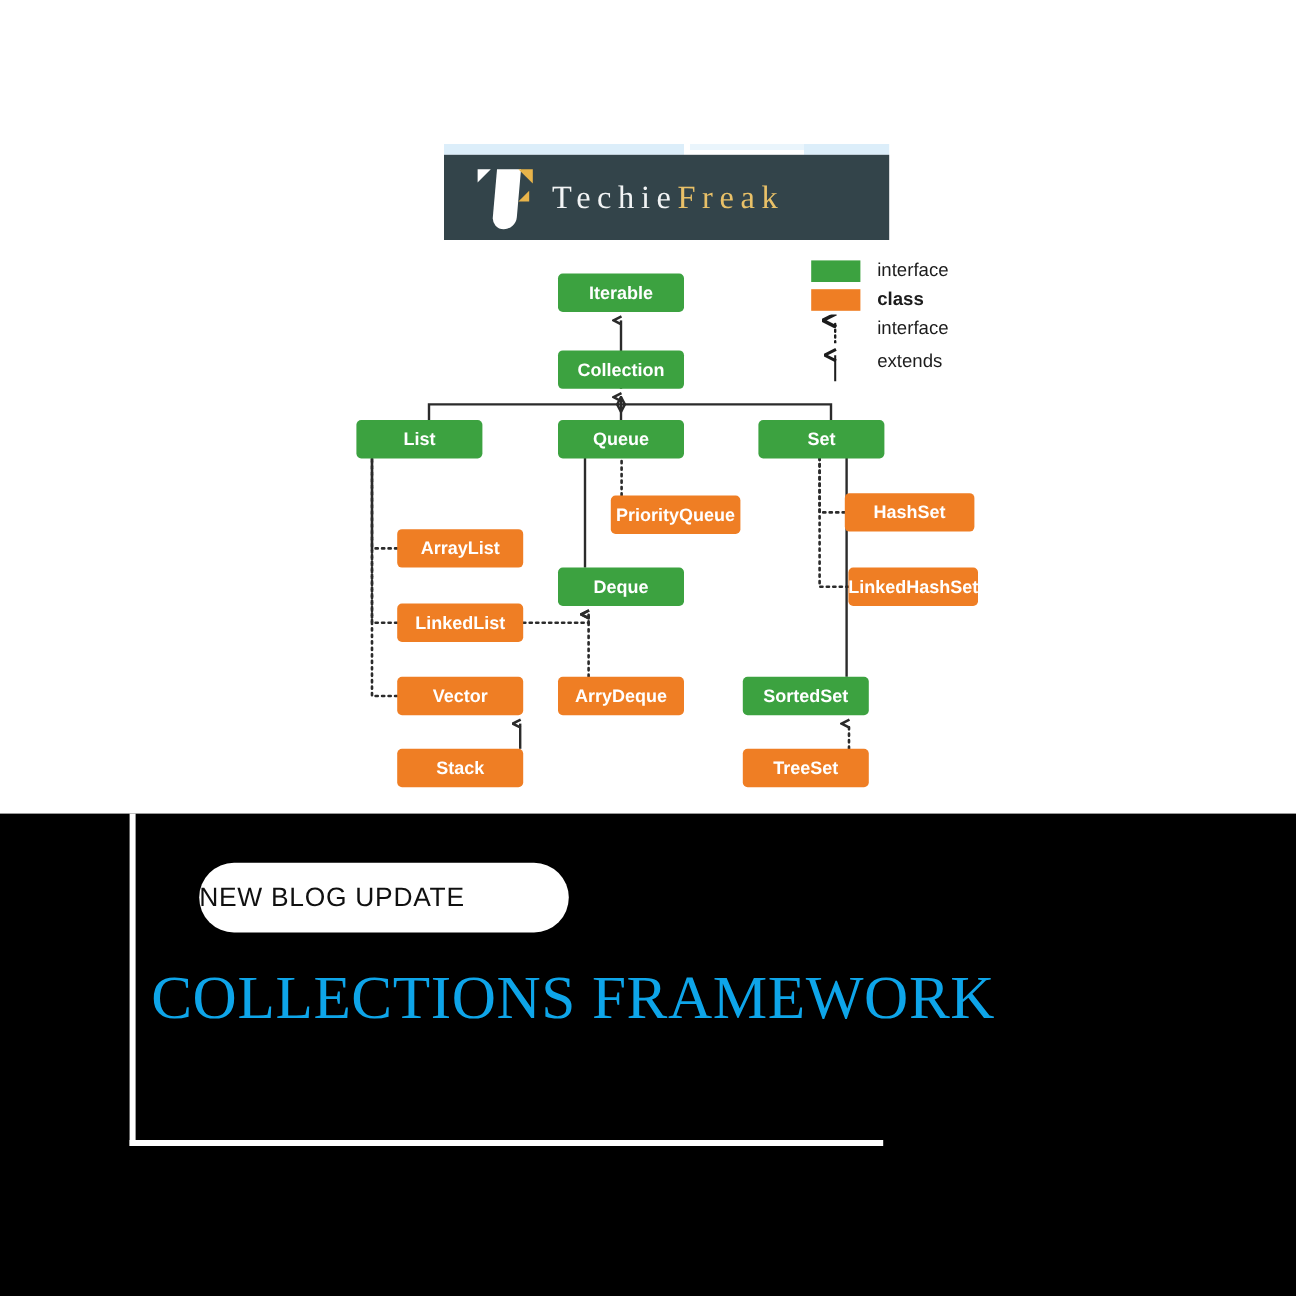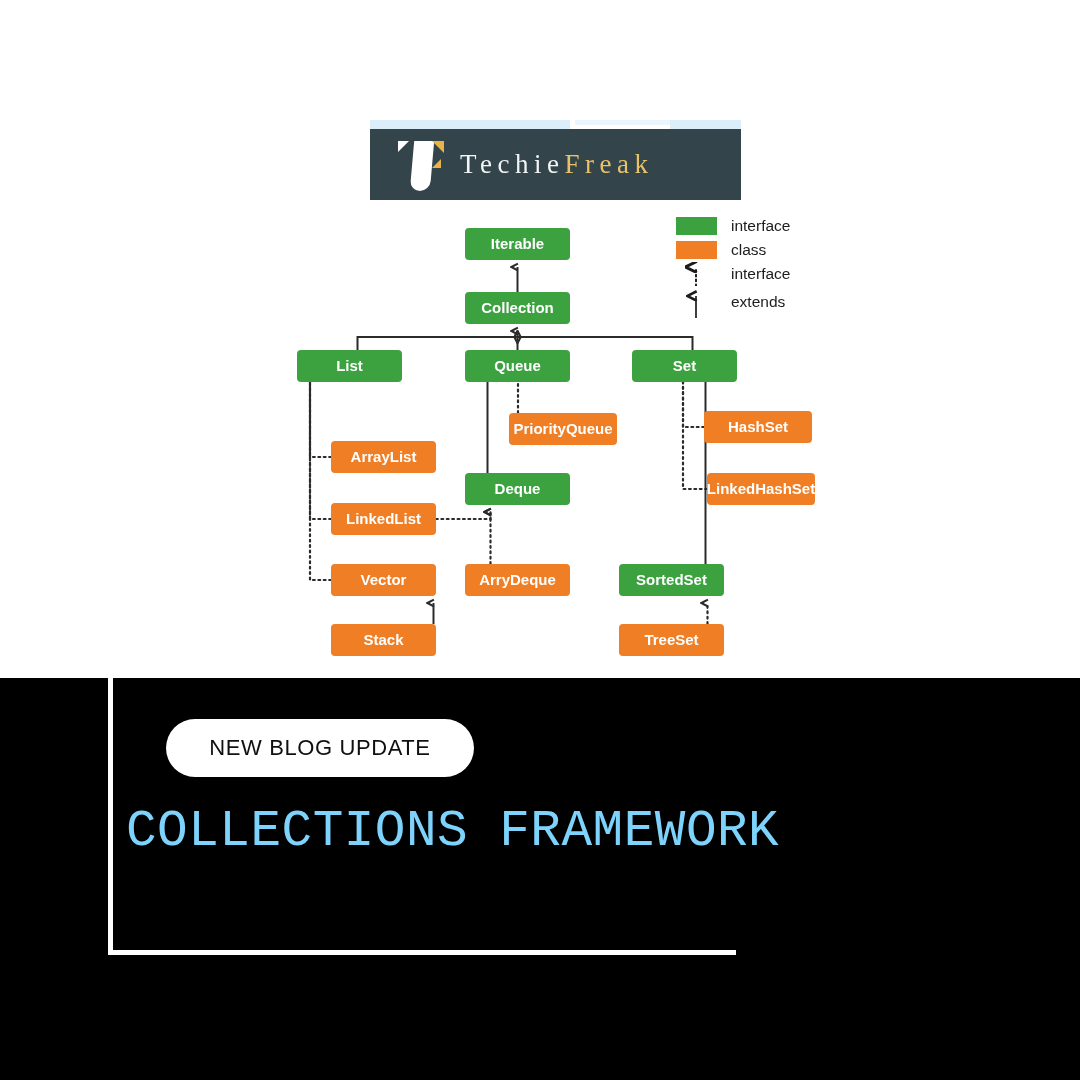--- a/index.html
+++ b/index.html
@@ -132,36 +132,36 @@
     position:absolute;
     left:108px; top:272px; width:628px; height:5px;
     background:#ffffff;
   }
   #pill-badge {
     position:absolute;
     left:166px; top:41px;
     width:308px; height:58px;
     background:#ffffff;
     border-radius:29px;
-    display:flex; align-items:center; justify-content:center;
+    display:flex; align-items:center; justify-content:flex-start;
   }
   #pill-badge span {
     font-size:22px;
     letter-spacing:0.6px;
     color:#101010;
     font-family:"Liberation Sans", sans-serif;
   }
   #banner-title {
     position:absolute;
     left:126px; top:125px;
     font-size:51px;
     letter-spacing:0.5px;
-    color:#7dd3fc;
+    color:#0ea5e9;
     white-space:nowrap;
-    font-family:Liberation Mono, monospace;
+    font-family:Liberation Serif, serif;
   }
 </style>
 </head>
 <body>
 
 <div id="diagram-area">
 
   <div id="logo-banner">
     <div id="logo-strip-a"></div>
     <div id="logo-strip-b"></div>
@@ -175,21 +175,21 @@
       </div>
       <div id="logo-text"><span class="part-1">Techie</span><span class="part-2">Freak</span></div>
     </div>
   </div>
 
   <div id="legend">
     <div class="legend-row" style="top:0px;">
       <span class="legend-swatch" style="background:#3ca240"></span>
       <span class="legend-label">interface</span>
     </div>
-    <div class="legend-row" style="top:24px;">
+    <div class="legend-row" style="top:24px;font-weight:bold;">
       <span class="legend-swatch" style="background:#ef7e24"></span>
       <span class="legend-label">class</span>
     </div>
     <div class="legend-row" style="top:48px;">
       <span class="legend-arrow-cell">
         <svg width="41" height="24" viewBox="0 0 41 24">
           <defs>
             <marker id="lgA" markerWidth="7" markerHeight="7" refX="3.2" refY="5.6" orient="auto">
               <path d="M0.4,6 L3.2,0.4 L6,6" fill="none" stroke="#1c1c1c" stroke-width="1.5"></path>
             </marker>

